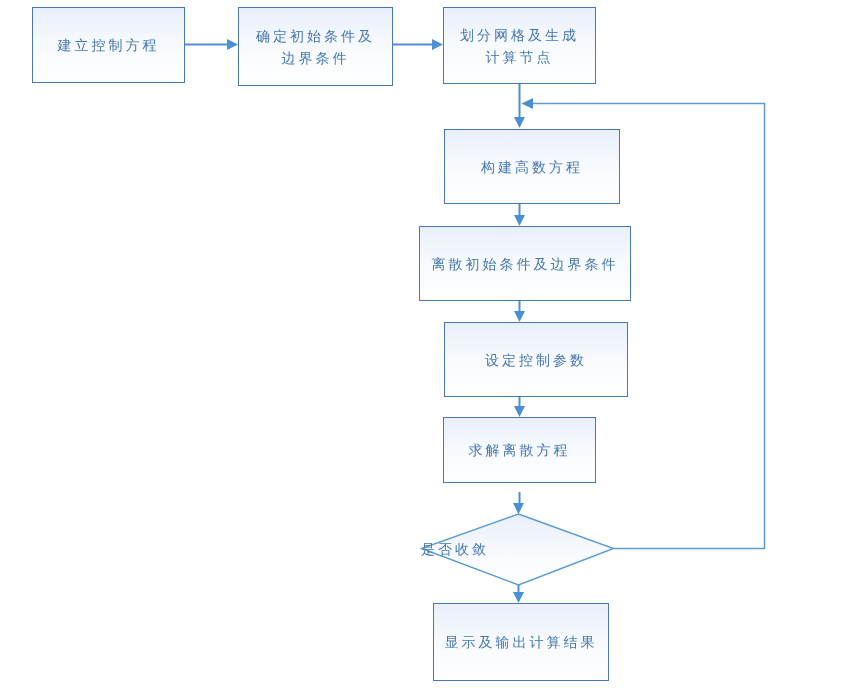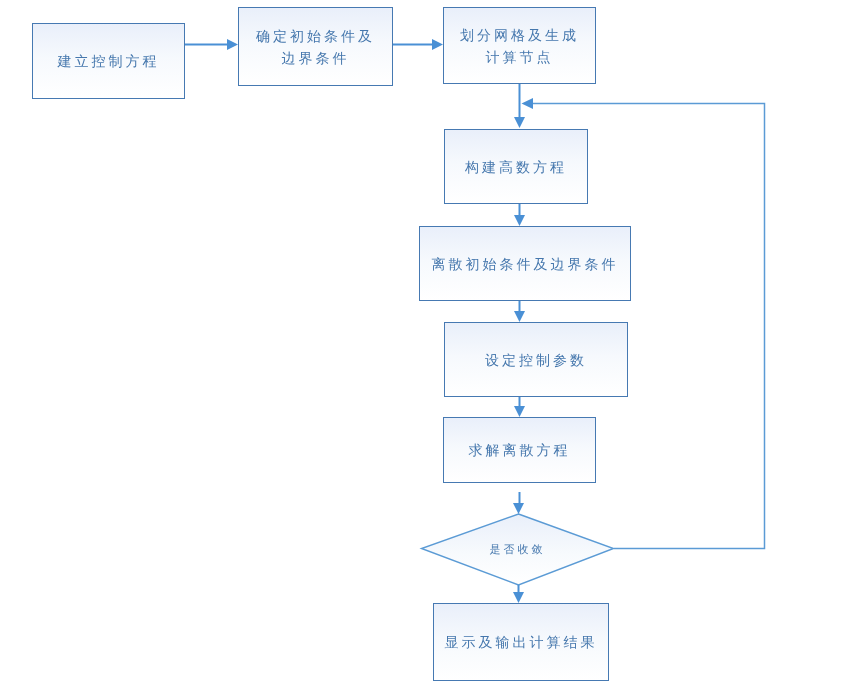--- a/index.html
+++ b/index.html
@@ -30,49 +30,49 @@
   .diamond-fill {
     position: absolute;
     left: 421px; top: 514px; width: 193px; height: 71px;
     background: linear-gradient(180deg, #e9effa 0%, #f7fafd 55%, #ffffff 100%);
     clip-path: polygon(50.5% 0%, 100% 48.6%, 50.5% 100%, 0% 48.6%);
     z-index: 1;
   }
   .diamond-label {
     position: absolute;
     left: 421px; top: 514px; width: 193px; height: 71px;
-    display: flex; align-items: center; justify-content: center;
-    color: #4577ad; font-size: 11px; letter-spacing: 3px;
+    display: flex; align-items: center; justify-content: flex-start;
+    color: #4577ad; font-size: 14px; letter-spacing: 3px;
     z-index: 3;
   }
   svg.wires {
     position: absolute;
     left: 0; top: 0;
     z-index: 2;
     pointer-events: none;
   }
 </style>
 </head>
 <body>
 
 <div class="canvas">
 
-  <div class="node" style="left:32px; top:7px; width:153px; height:76px;margin-top:16px;">
+  <div class="node" style="left:32px; top:7px; width:153px; height:76px;">
     <span>建立控制方程</span>
   </div>
 
   <div class="node" style="left:238px; top:7px; width:155px; height:79px; padding:11px 14px;">
     <span>确定初始条件及边界条件</span>
   </div>
 
   <div class="node" style="left:443px; top:7px; width:153px; height:77px; padding:0 12px;">
     <span>划分网格及生成计算节点</span>
   </div>
 
-  <div class="node" style="left:444px; top:129px; width:144px; height:75px;justify-content:center;">
+  <div class="node" style="left:444px; top:129px; width:176px; height:75px;justify-content:center;">
     <span>构建高数方程</span>
   </div>
 
   <div class="node" style="left:419px; top:226px; width:212px; height:75px; padding:16px 6px;">
     <span>离散初始条件及边界条件</span>
   </div>
 
   <div class="node" style="left:444px; top:322px; width:184px; height:75px;">
     <span>设定控制参数</span>
   </div>

